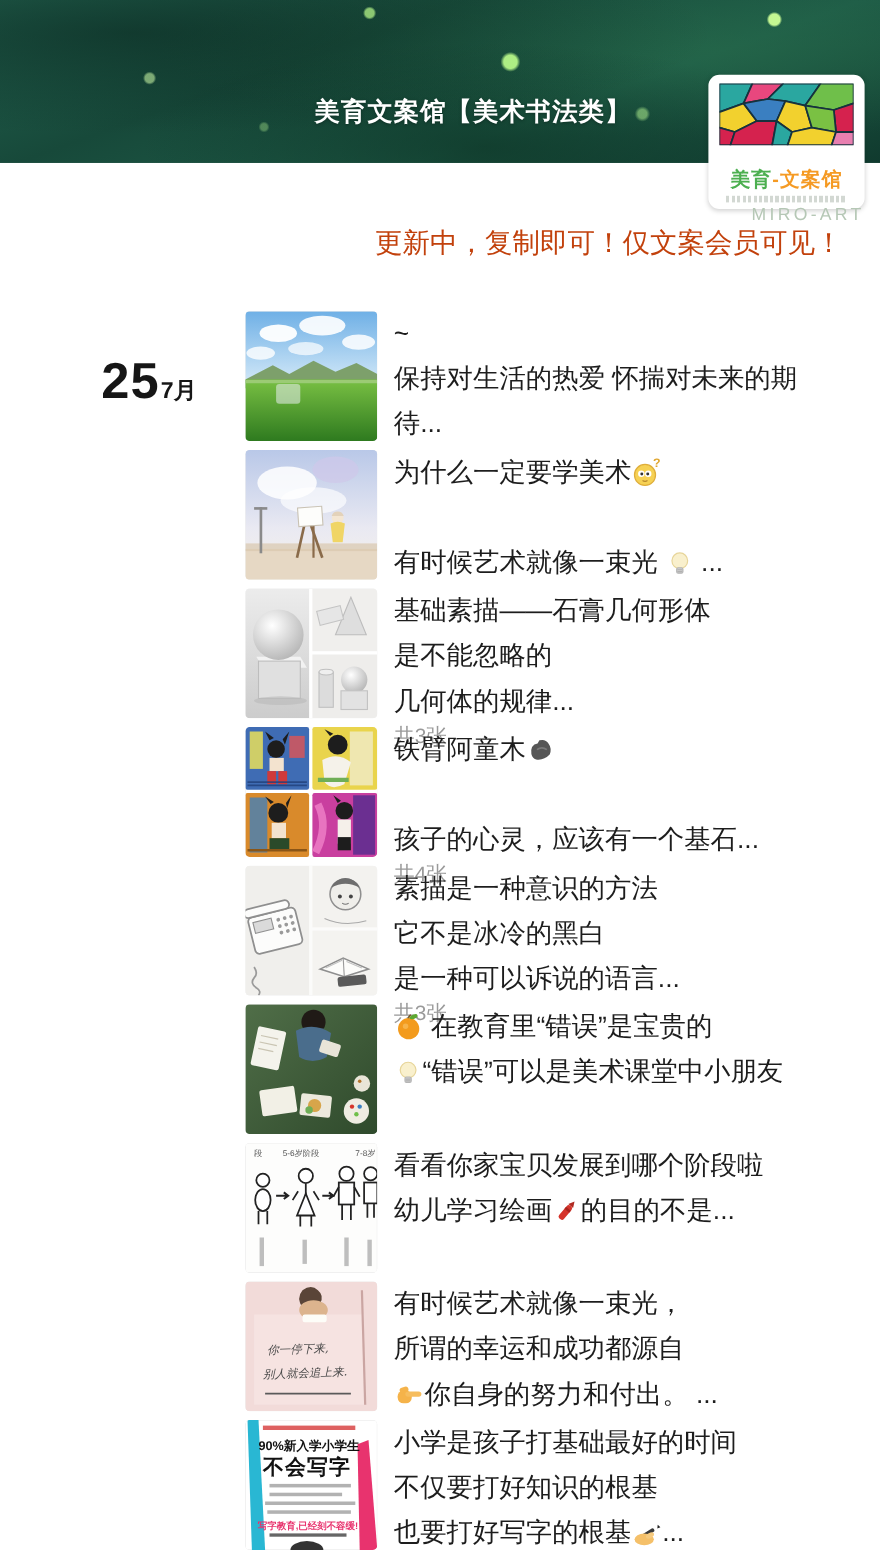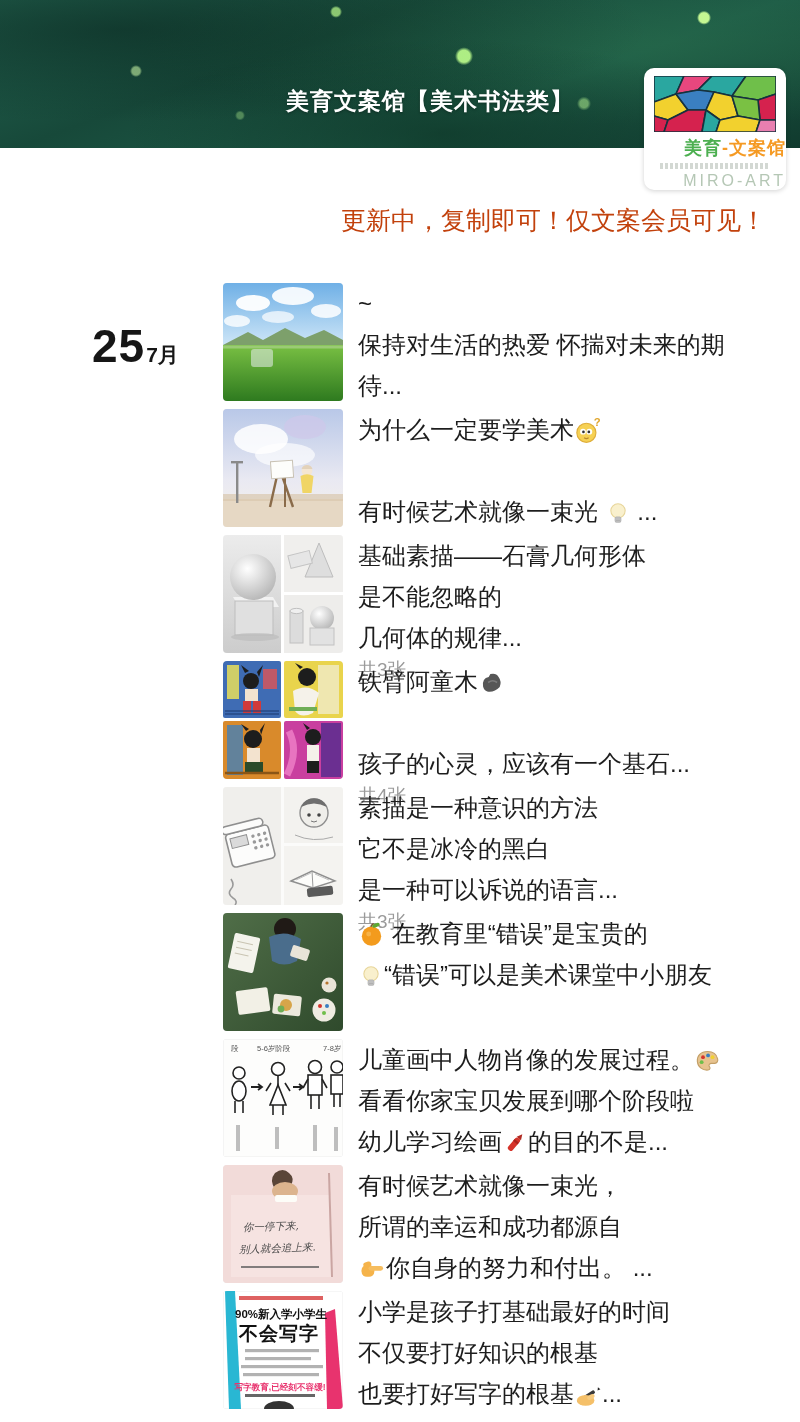--- a/index.html
+++ b/index.html
@@ -33,21 +33,21 @@
   }
   
   .logo-card{
     position:absolute;top:68px;left:644px;width:142px;height:122px;
     background:#ffffff;border-radius:10px;z-index:3;
     box-shadow:0 1px 5px rgba(0,0,0,.18);
     padding-top:8px;box-sizing:border-box;
   }
   .logo-card svg{display:block;margin:0 auto;}
   .logo-wordmark{
-    text-align:right;font-size:18px;font-weight:bold;letter-spacing:1px;margin-top:4px;
+    text-align:center;font-size:18px;font-weight:bold;letter-spacing:1px;margin-top:19px;
     white-space:nowrap;
   }
   .logo-tiny-line{
     height:6px;margin:3px 16px 0 16px;opacity:.75;
     background:repeating-linear-gradient(90deg,#c4cbc4 0 3px,transparent 3px 5px);
   }
   .logo-sub{
     text-align:right;font-size:16px;letter-spacing:3px;margin-top:3px;color:#b5c7b5;
   }
   
@@ -390,27 +390,20 @@
      </g>
      <g fill="#8a8a8a">
        <rect x="13" y="86" width="4" height="26" opacity=".55"></rect>
        <rect x="52" y="88" width="4" height="22" opacity=".55"></rect>
        <rect x="90" y="86" width="4" height="26" opacity=".55"></rect>
        <rect x="111" y="88" width="4" height="24" opacity=".55"></rect>
      </g>
    </svg>
         </div>
         <div class="item-text">
-          <div class="line"><span>儿童画中人物肖像的发展过程。</span><span><svg class="emo" width="27" height="27" viewBox="0 0 24 24">
-                <path d="M12,4 C6,4 2.5,8 3,13 c0.5,5 5,8 9.5,7.5 c2,-0.2 2,-2 1.2,-3 c-1,-1.3 0,-3 1.8,-3 h3 c2,0 3,-2 2.5,-4 C20,6 16.5,4 12,4 Z" fill="#e7c38f" stroke="#c4a068"></path>
-                <circle cx="8" cy="9" r="1.7" fill="#d5342b"></circle>
-                <circle cx="12.5" cy="7.5" r="1.7" fill="#3a7fc1"></circle>
-                <circle cx="6.8" cy="13.5" r="1.7" fill="#6fbf4a"></circle>
-                <circle cx="16.5" cy="9" r="1.7" fill="#f2d12e"></circle>
-              </svg></span></div>
           <div class="line"><span>看看你家宝贝发展到哪个阶段啦</span></div>
           <div class="line"><span>幼儿学习绘画</span><span><svg class="emo" width="26" height="26" viewBox="0 0 24 24">
                 <g transform="rotate(40 12 12)">
                   <polygon points="12,1.5 9.4,6.5 14.6,6.5" fill="#b02a22"></polygon>
                   <rect x="9.4" y="6.5" width="5.2" height="14" rx="2" fill="#d5342b"></rect>
                   <rect x="9.4" y="9.5" width="5.2" height="2" fill="#a8251e"></rect>
                 </g>
               </svg></span><span>的目的不是...</span></div>
         </div>
       </div>

